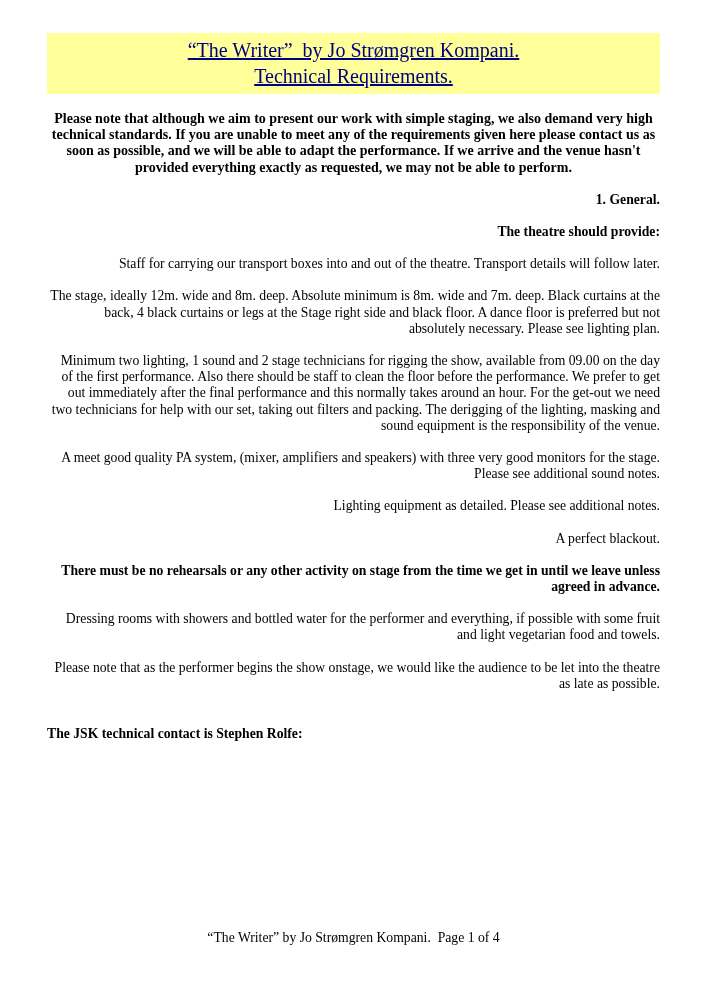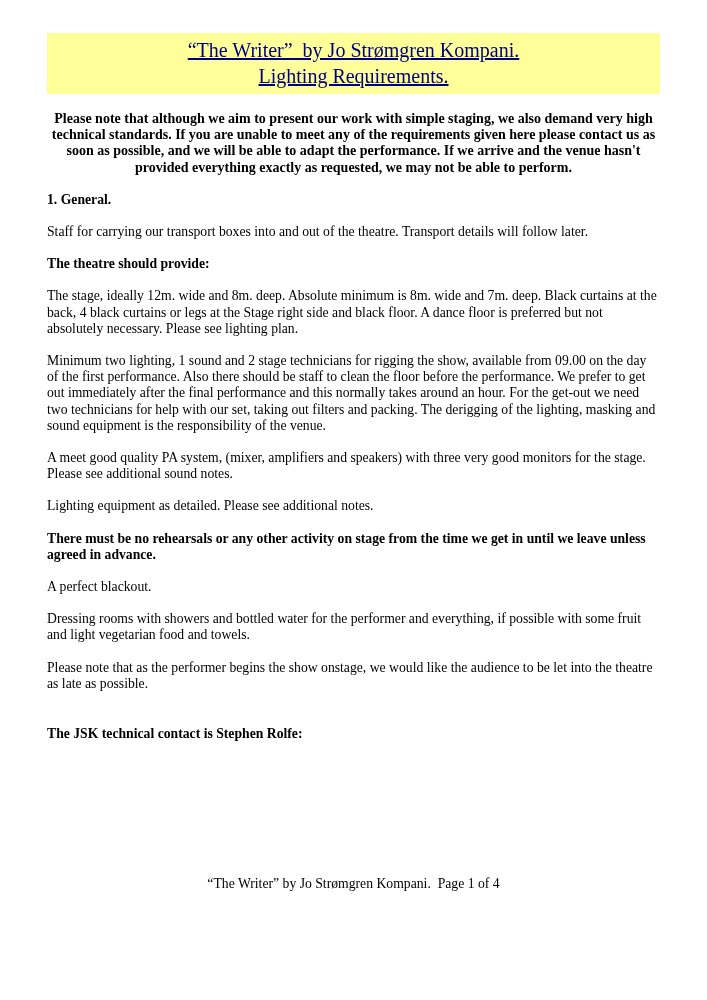--- a/index.html
+++ b/index.html
@@ -32,71 +32,71 @@
     font-weight: bold;
     text-align: center;
     font-size: 14px;
     line-height: 16.2px;
   }
 
   p.body {
     margin: 16px 0 0 0;
     font-size: 13.7px;
     line-height: 16.2px;
-    text-align: left;
+    text-align: right;
   }
   .bold { font-weight: bold; }
 
   .contact {
     margin-top: 34px;
     text-align: left;
     font-size: 13.7px;
     line-height: 16.5px;
   }
   .contact-heading { font-weight: bold; }
   .contact-email-label { margin-left: 18px; }
   .email-link {
     color: #0000CC;
     text-decoration: underline;
     cursor: pointer;
   }
 
   .footer {
     position: absolute;
-    top: 876px;
+    top: 930px;
     left: 0;
     width: 100%;
     text-align: center;
     font-size: 13.7px;
     white-space: pre-wrap;
   }
 </style>
 </head>
 <body>
 
 <div class="page">
   <div class="content">
 
     <div class="banner">
       <div class="banner-line">“The Writer”  by Jo Strømgren Kompani.</div>
-      <div class="banner-line">Lighting Requirements.</div>
+      <div class="banner-line">Technical Requirements.</div>
     </div>
 
     <div class="intro">Please note that although we aim to present our work with simple staging, we also demand very high technical standards. If you are unable to meet any of the requirements given here please contact us as soon as possible, and we will be able to adapt the performance. If we arrive and the venue hasn't provided everything exactly as requested, we may not be able to perform.</div>
 
     <p class="body bold">1. General.</p>
+    <p class="body bold">The theatre should provide:</p>
+
     <p class="body">Staff for carrying our transport boxes into and out of the theatre. Transport details will follow later.</p>
-
-    <p class="body bold">The theatre should provide:</p>
     <p class="body">The stage, ideally 12m. wide and 8m. deep. Absolute minimum is 8m. wide and 7m. deep. Black curtains at the back, 4 black curtains or legs at the Stage right side and black floor. A dance floor is preferred but not absolutely necessary. Please see lighting plan.</p>
     <p class="body">Minimum two lighting, 1 sound and 2 stage technicians for rigging the show, available from 09.00 on the day of the first performance. Also there should be staff to clean the floor before the performance. We prefer to get out immediately after the final performance and this normally takes around an hour. For the get-out we need two technicians for help with our set, taking out filters and packing. The derigging of the lighting, masking and sound equipment is the responsibility of the venue.</p>
     <p class="body">A meet good quality PA system, (mixer, amplifiers and speakers) with three very good monitors for the stage. Please see additional sound notes.</p>
     <p class="body">Lighting equipment as detailed. Please see additional notes.</p>
+    <p class="body">A perfect blackout.</p>
     <p class="body bold">There must be no rehearsals or any other activity on stage from the time we get in until we leave unless agreed in advance.</p>
-    <p class="body">A perfect blackout.</p>
     <p class="body">Dressing rooms with showers and bottled water for the performer and everything, if possible with some fruit and light vegetarian food and towels.</p>
     <p class="body">Please note that as the performer begins the show onstage, we would like the audience to be let into the theatre as late as possible.</p>
 
     <div class="contact">
       <div class="contact-heading">The JSK technical contact is Stephen Rolfe:</div>
     </div>
 
   </div>
 
   <div class="footer">“The Writer” by Jo Strømgren Kompani.  Page 1 of 4</div>

